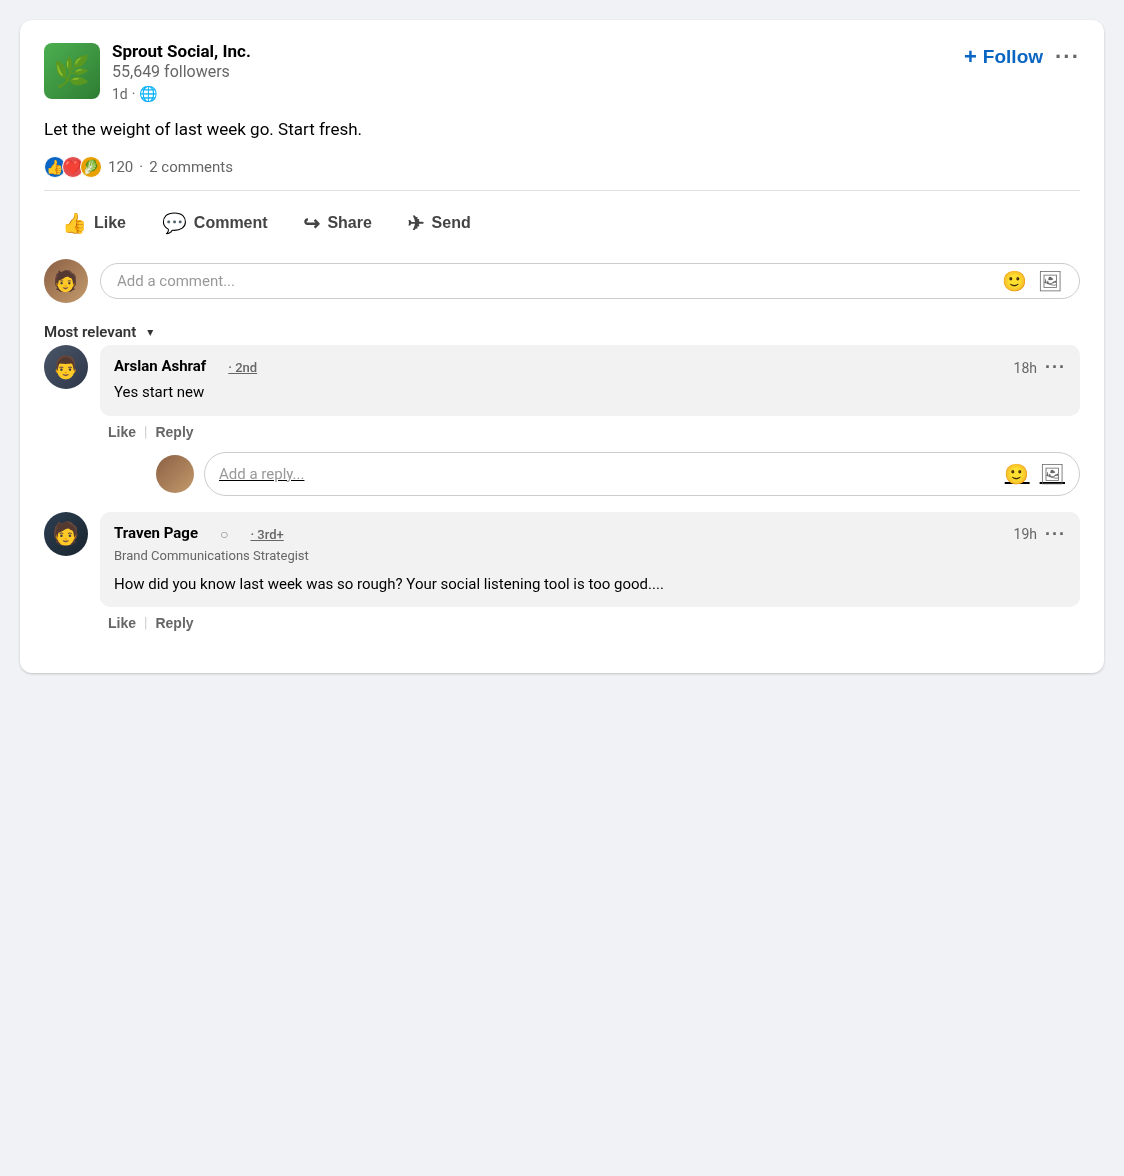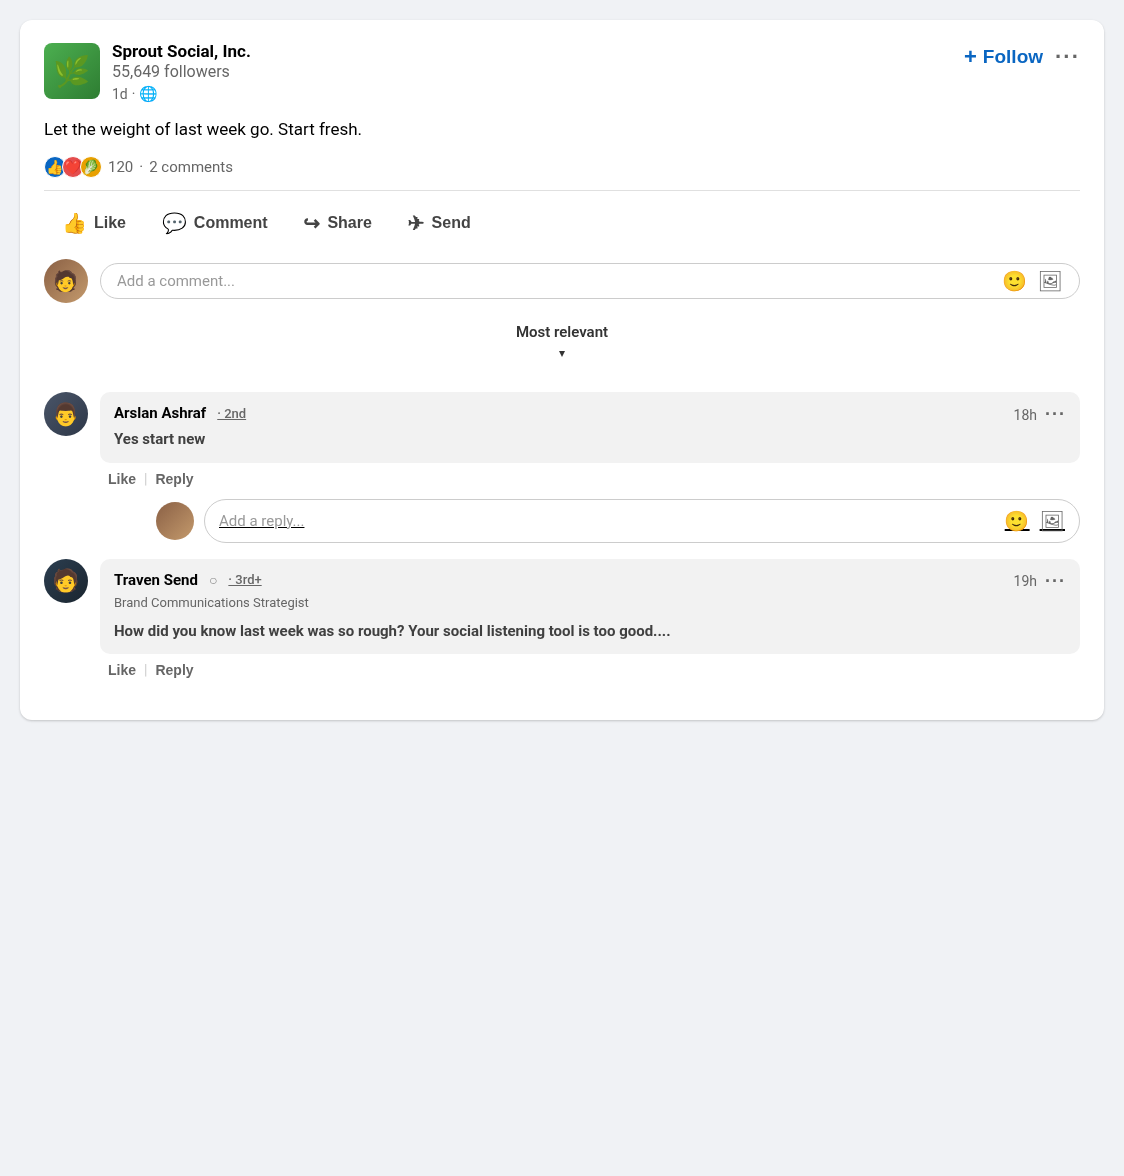--- a/index.html
+++ b/index.html
@@ -221,23 +221,22 @@
     .comment-action-icon {
       font-size: 20px;
       color: #666;
       cursor: pointer;
     }
 
     
     .sort-row {
       display: flex;
       align-items: center;
-      gap: 5px;
-      margin-bottom: 32px;
-      flex-direction: column;
+      gap: 11px;
+      margin-bottom: 4px;
     }
     .sort-label {
       font-size: 15px;
       font-weight: 600;
       color: #333;
     }
     .sort-arrow {
       font-size: 12px;
       color: #333;
     }
@@ -270,22 +269,22 @@
       margin-bottom: 6px;
     }
     .comment-header {
       display: flex;
       align-items: flex-start;
       justify-content: space-between;
       margin-bottom: 3px;
     }
     .comment-name-row {
       display: flex;
-      align-items: center;
-      gap: 11px;
+      align-items: flex-end;
+      gap: 22px;
     }
     .commenter-name {
       font-size: 15px;
       font-weight: 700;
       color: #000;
     }
     .connection-badge {
       font-size: 13px;
       color: #666;
       font-weight: 500;
@@ -310,23 +309,23 @@
       letter-spacing: 1px;
     }
     .commenter-title {
       font-size: 13px;
       color: #666;
       margin-bottom: 8px;
       line-height: 1.3;
     }
     .comment-text {
       font-size: 15px;
-      color: #404040;
+      color: #000000;
       line-height: 1.5;
-      font-weight: 700;
+      font-weight: 400;
     }
     .comment-footer {
       display: flex;
       align-items: center;
       gap: 0;
       padding-left: 2px;
     }
     .comment-action {
       background: none;
       border: none;
@@ -500,21 +499,21 @@
   </div>
 
   <div class="comment-block">
     <div class="comment-avatar traven">
       <span class="face-traven">🧑</span>
     </div>
     <div class="comment-right">
       <div class="comment-bubble">
         <div class="comment-header">
           <div class="comment-name-row">
-            <span class="commenter-name">Traven Send</span>
+            <span class="commenter-name">Traven Page</span>
             <span style="font-size:14px; color:#888;">○</span>
             <span class="connection-badge">· 3rd+</span>
           </div>
           <div class="comment-time-row">
             <span class="comment-time">19h</span>
             <button class="comment-more">···</button>
           </div>
         </div>
         <div class="commenter-title">Brand Communications Strategist</div>
         <div class="comment-text">How did you know last week was so rough? Your social listening tool is too good....</div>

